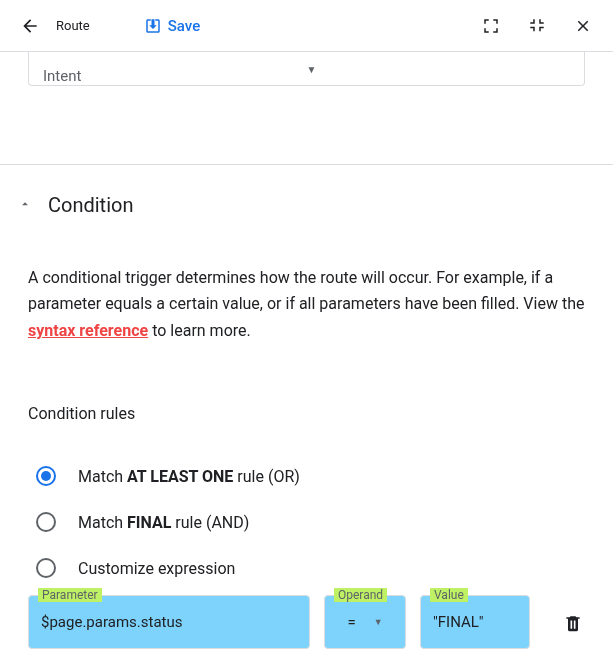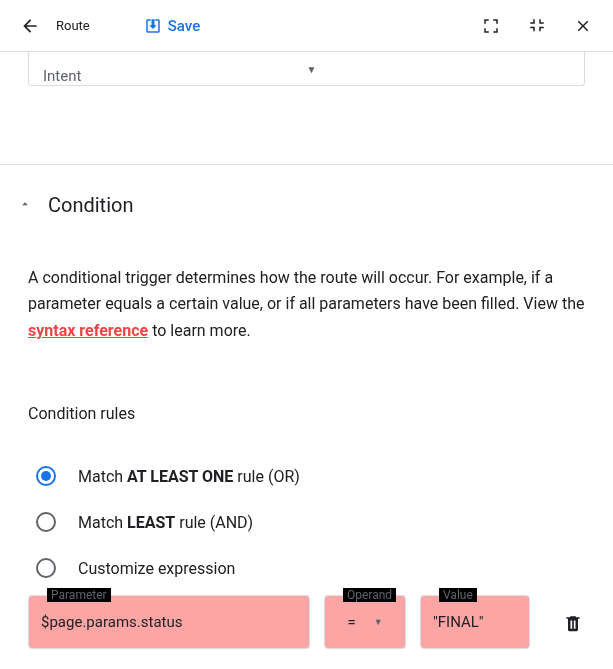--- a/index.html
+++ b/index.html
@@ -115,35 +115,34 @@
   .fields{
     display:flex;gap:14px;align-items:flex-end;
     margin-top:4px;
   }
   .field{
     position:relative;
   }
   .field label{
     position:absolute;
     top:-7px;left:10px;
-    background:#000000;
+    background:#bef264;
     padding:0 4px;
     font-size:12px;
     color:#5f6368;
-    margin-left:9px;
   }
   .field input, .field .selbox{
     border:1px solid #dadce0;
     border-radius:4px;
     height:54px;
     padding:0 12px;
     font-size:15px;
     color:#202124;
     font-family:inherit;
-    background:#fca5a5;
+    background:#7dd3fc;
   }
   .param{width:282px;}
   .operand{width:82px;}
   .value{width:110px;}
   .selbox{
     display:flex;align-items:center;justify-content:center;gap:18px;
     cursor:pointer;
   }
   .selbox .tri{font-size:9px;color:#5f6368;}
   .delete-btn{
@@ -223,21 +222,21 @@
 
     <div class="rules-head">Condition rules</div>
 
     <div class="radios">
       <div class="radio-row">
         <div class="radio selected"></div>
         <div class="radio-label"><span>Match </span><strong>AT LEAST ONE</strong><span> rule (OR)</span></div>
       </div>
       <div class="radio-row">
         <div class="radio"></div>
-        <div class="radio-label"><span>Match </span><strong>LEAST</strong><span> rule (AND)</span></div>
+        <div class="radio-label"><span>Match </span><strong>FINAL</strong><span> rule (AND)</span></div>
       </div>
       <div class="radio-row">
         <div class="radio"></div>
         <div class="radio-label">Customize expression</div>
       </div>
     </div>
 
     <div class="fields">
       <div class="field">
         <label>Parameter</label>

